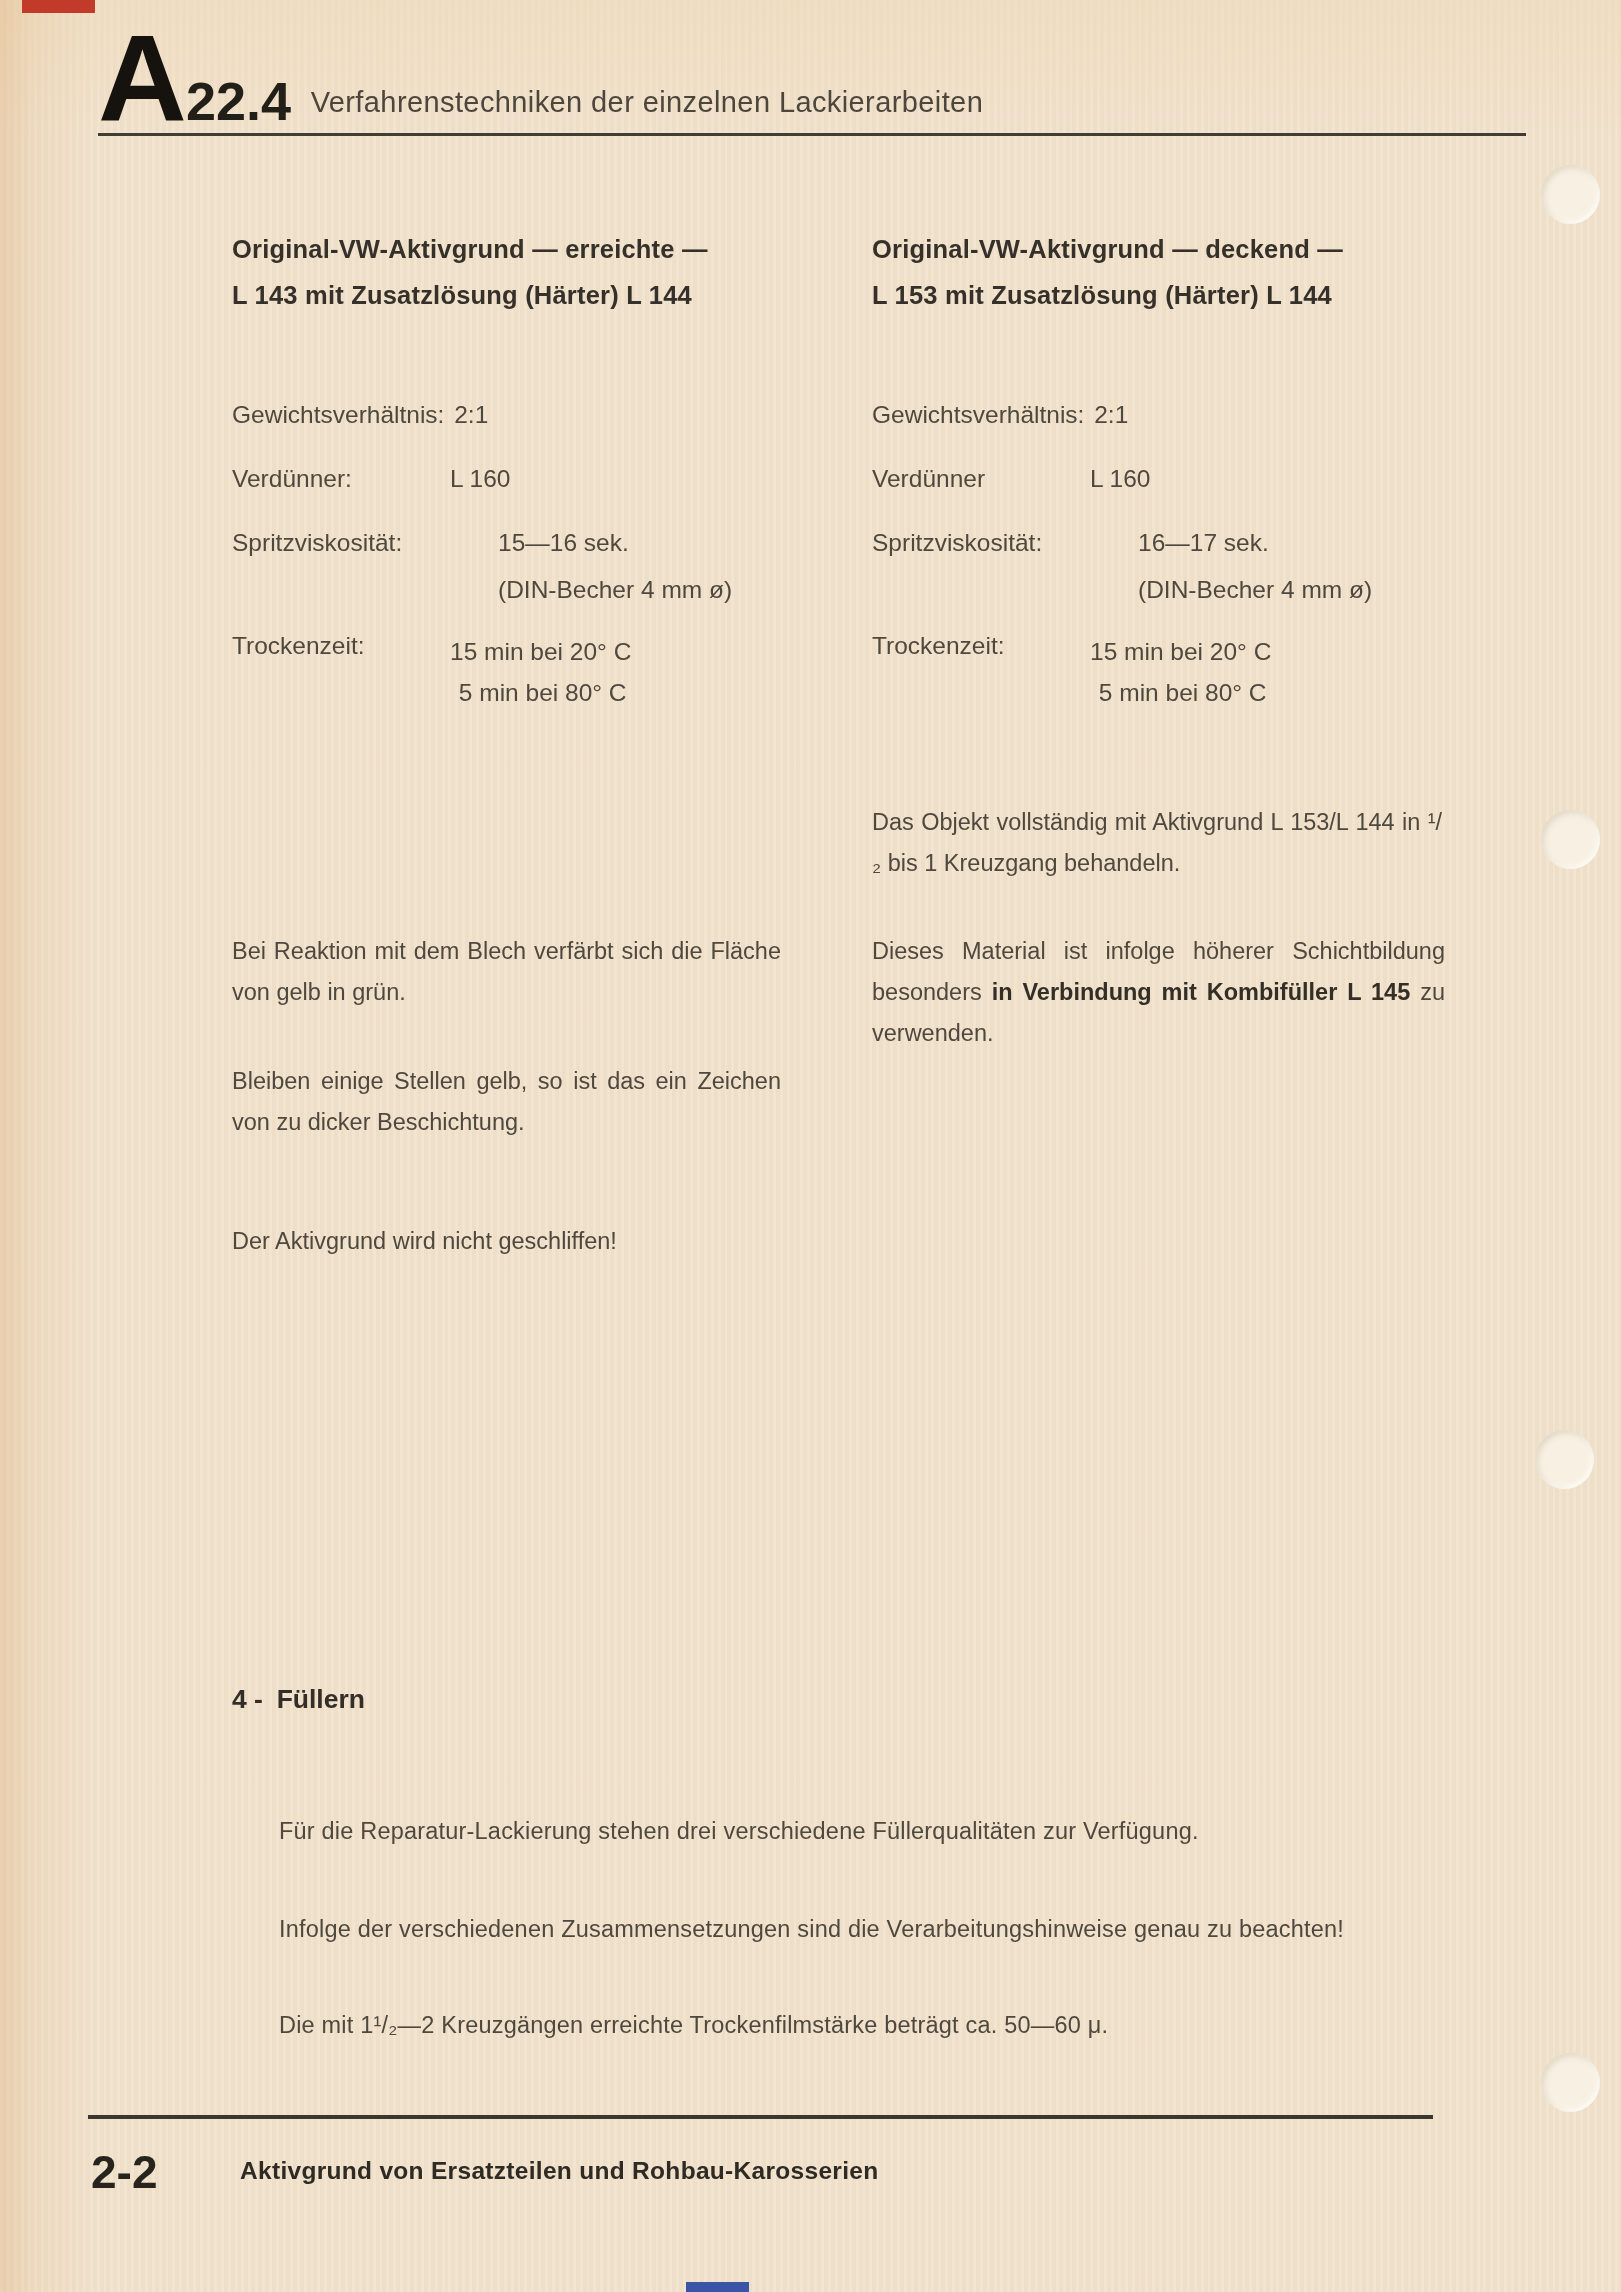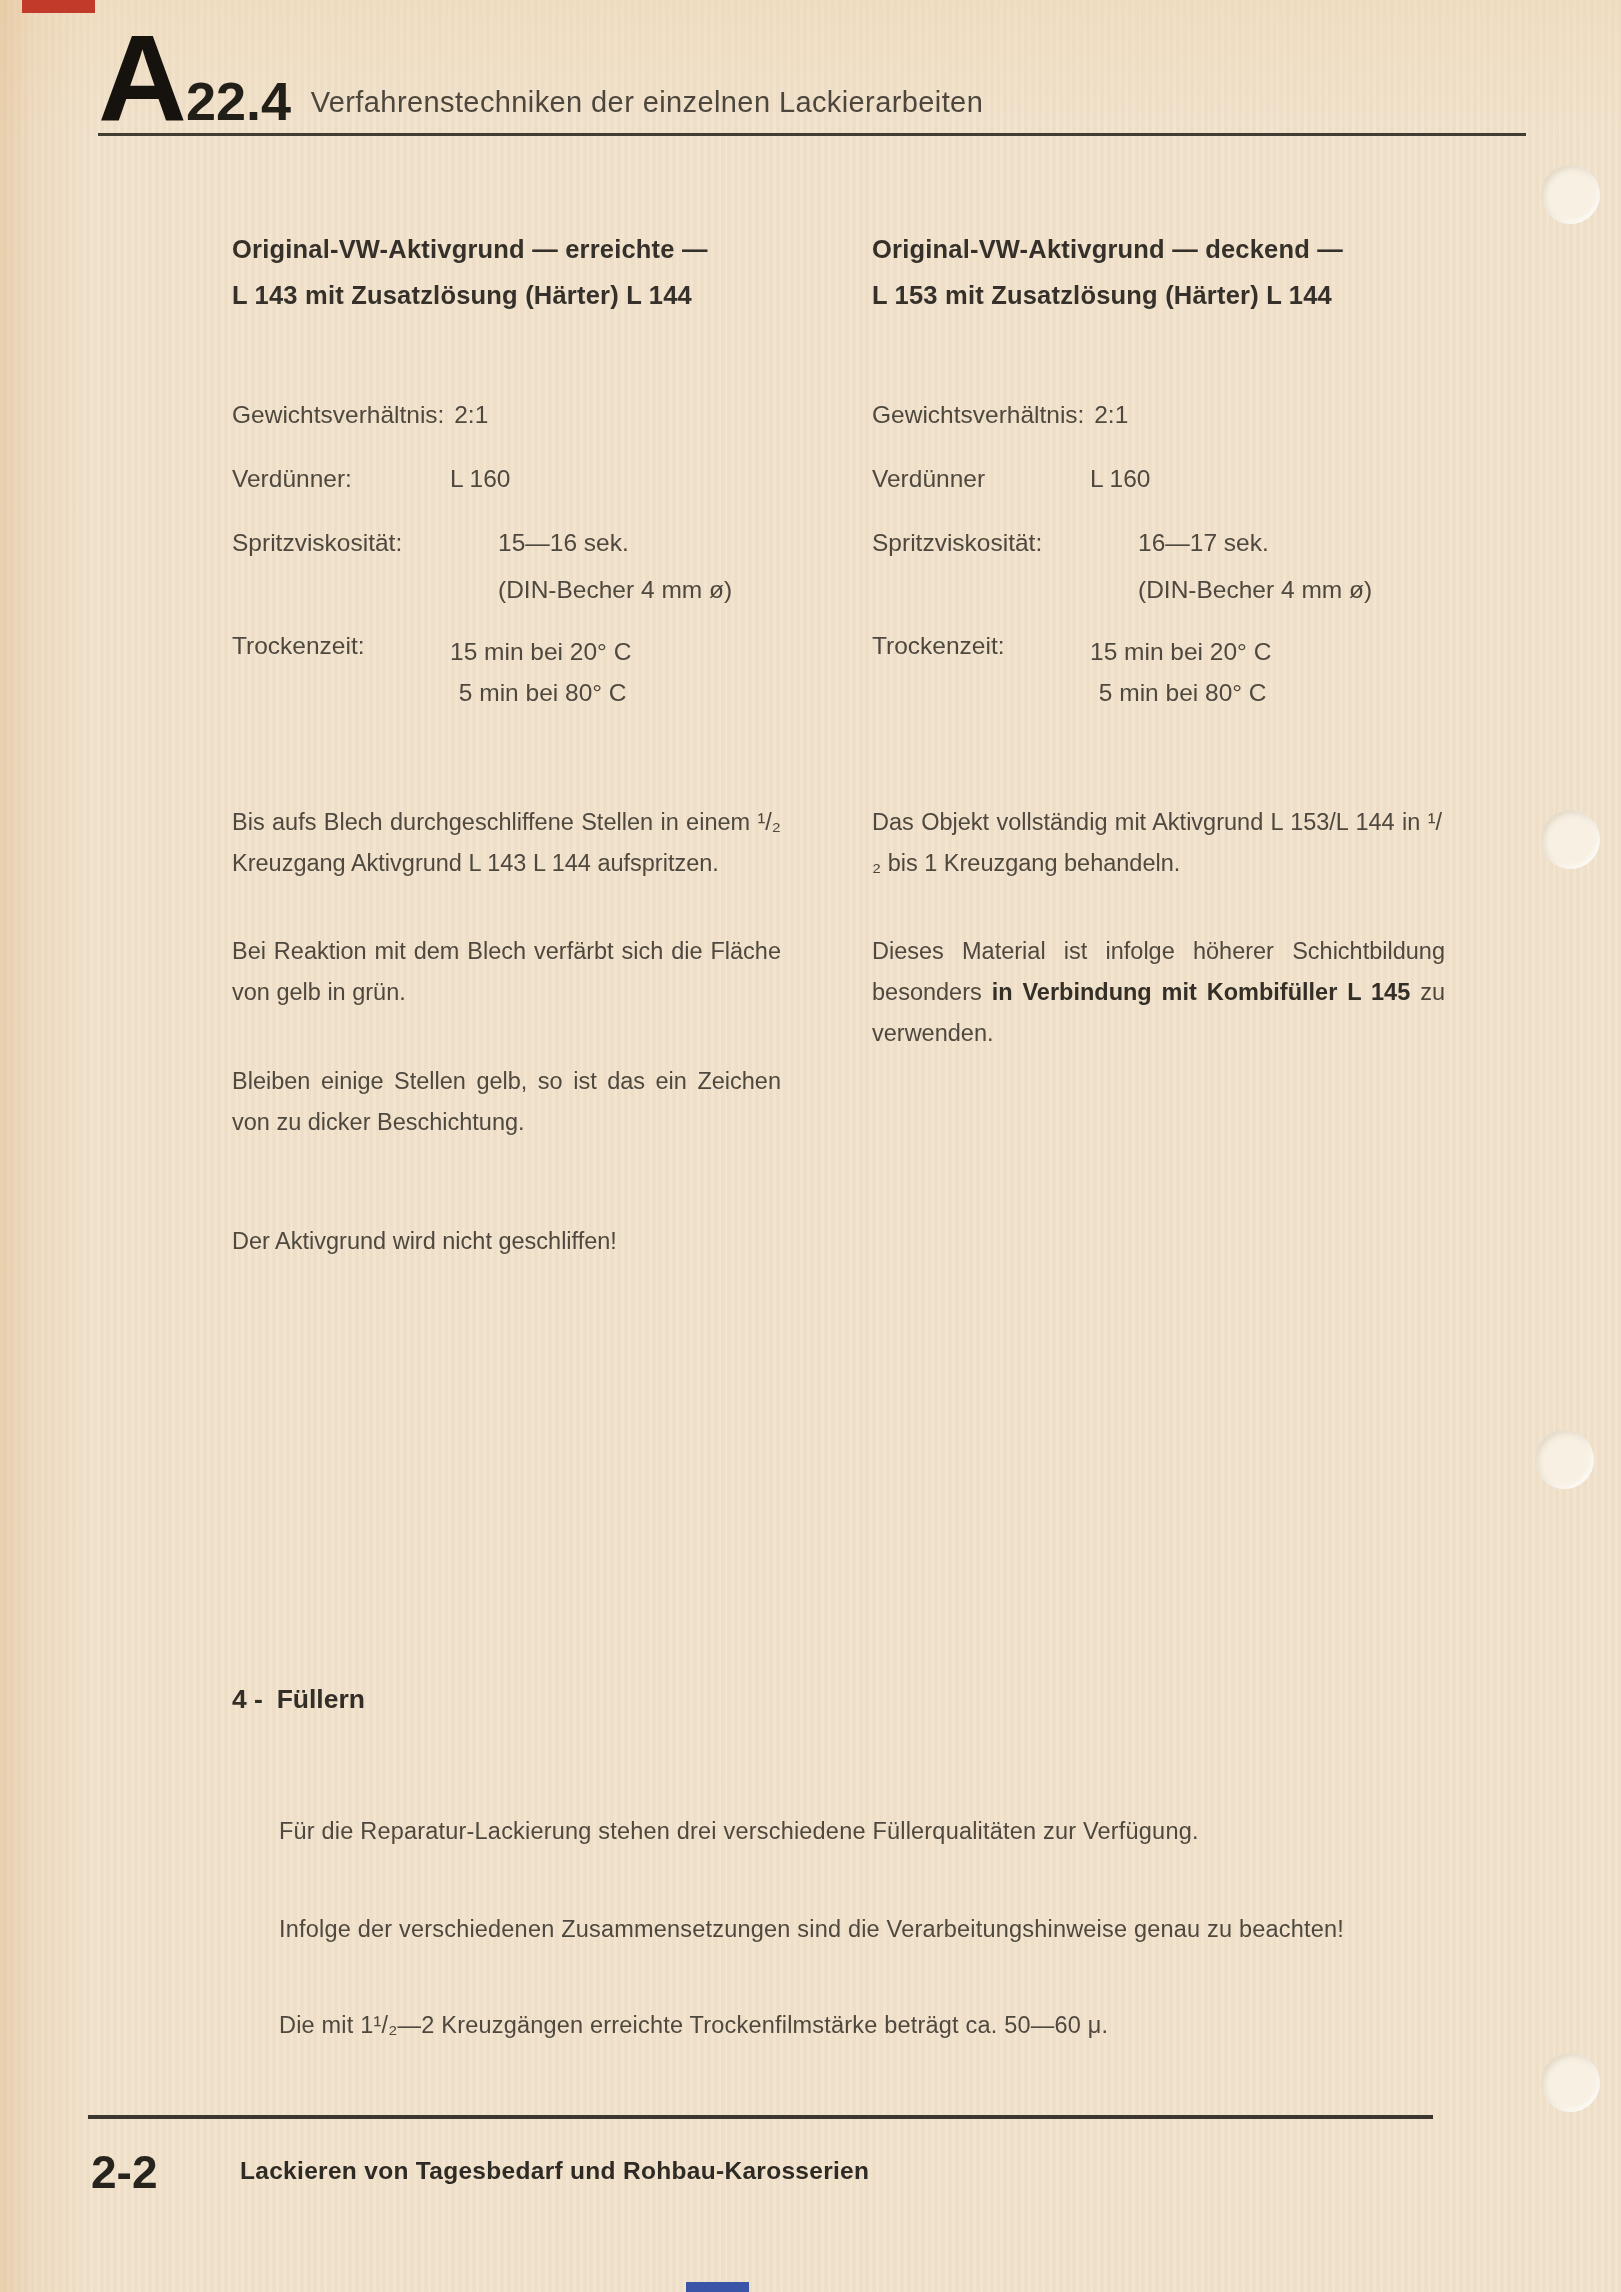--- a/index.html
+++ b/index.html
@@ -151,33 +151,32 @@
     </div>
     <div class="spec-row dry">
       <span class="spec-label">Trockenzeit:</span>
       <span class="spec-value">
         <div class="dv">15 min bei 20° C</div>
         <div class="dv dv2">5 min bei 80° C</div>
       </span>
     </div>
   </div>
 
-  <p class="para" id="l-para1">Bis aufs Blech durchgeschliffene Stellen in einem ¹/₂ Kreuzgang Aktivgrund L 143 L 144 aufspritzen.</p>
   <p class="para" id="r-para1">Das Objekt vollständig mit Aktivgrund L 153/L 144 in ¹/₂ bis 1 Kreuzgang behandeln.</p>
   <p class="para" id="l-para2">Bei Reaktion mit dem Blech verfärbt sich die Fläche von gelb in grün.</p>
   <p class="para" id="r-para2"><span>Dieses Material ist infolge höherer Schichtbildung besonders </span><span class="b">in Verbindung mit Kombifüller L 145</span><span> zu verwenden.</span></p>
   <p class="para" id="l-para3">Bleiben einige Stellen gelb, so ist das ein Zeichen von zu dicker Beschichtung.</p>
   <p class="para" id="l-para4">Der Aktivgrund wird nicht geschliffen!</p>
 
 
   <div class="sec-heading">
     <span class="num">4 -</span><span>Füllern</span>
   </div>
   <p class="sec-para" id="s4p1">Für die Reparatur-Lackierung stehen drei verschiedene Füllerqualitäten zur Verfügung.</p>
   <p class="sec-para" id="s4p2">Infolge der verschiedenen Zusammensetzungen sind die Verarbeitungshinweise genau zu beachten!</p>
   <p class="sec-para" id="s4p3">Die mit 1¹/₂—2 Kreuzgängen erreichte Trockenfilmstärke beträgt ca. 50—60 μ.</p>
 
   <div class="footer-rule"></div>
   <div class="footer-page">2-2</div>
-  <div class="footer-title">Lackieren von Tagesbedarf und Rohbau-Karosserien</div>
+  <div class="footer-title">Aktivgrund von Ersatzteilen und Rohbau-Karosserien</div>
 
 </div>
 
 
 </body></html>

